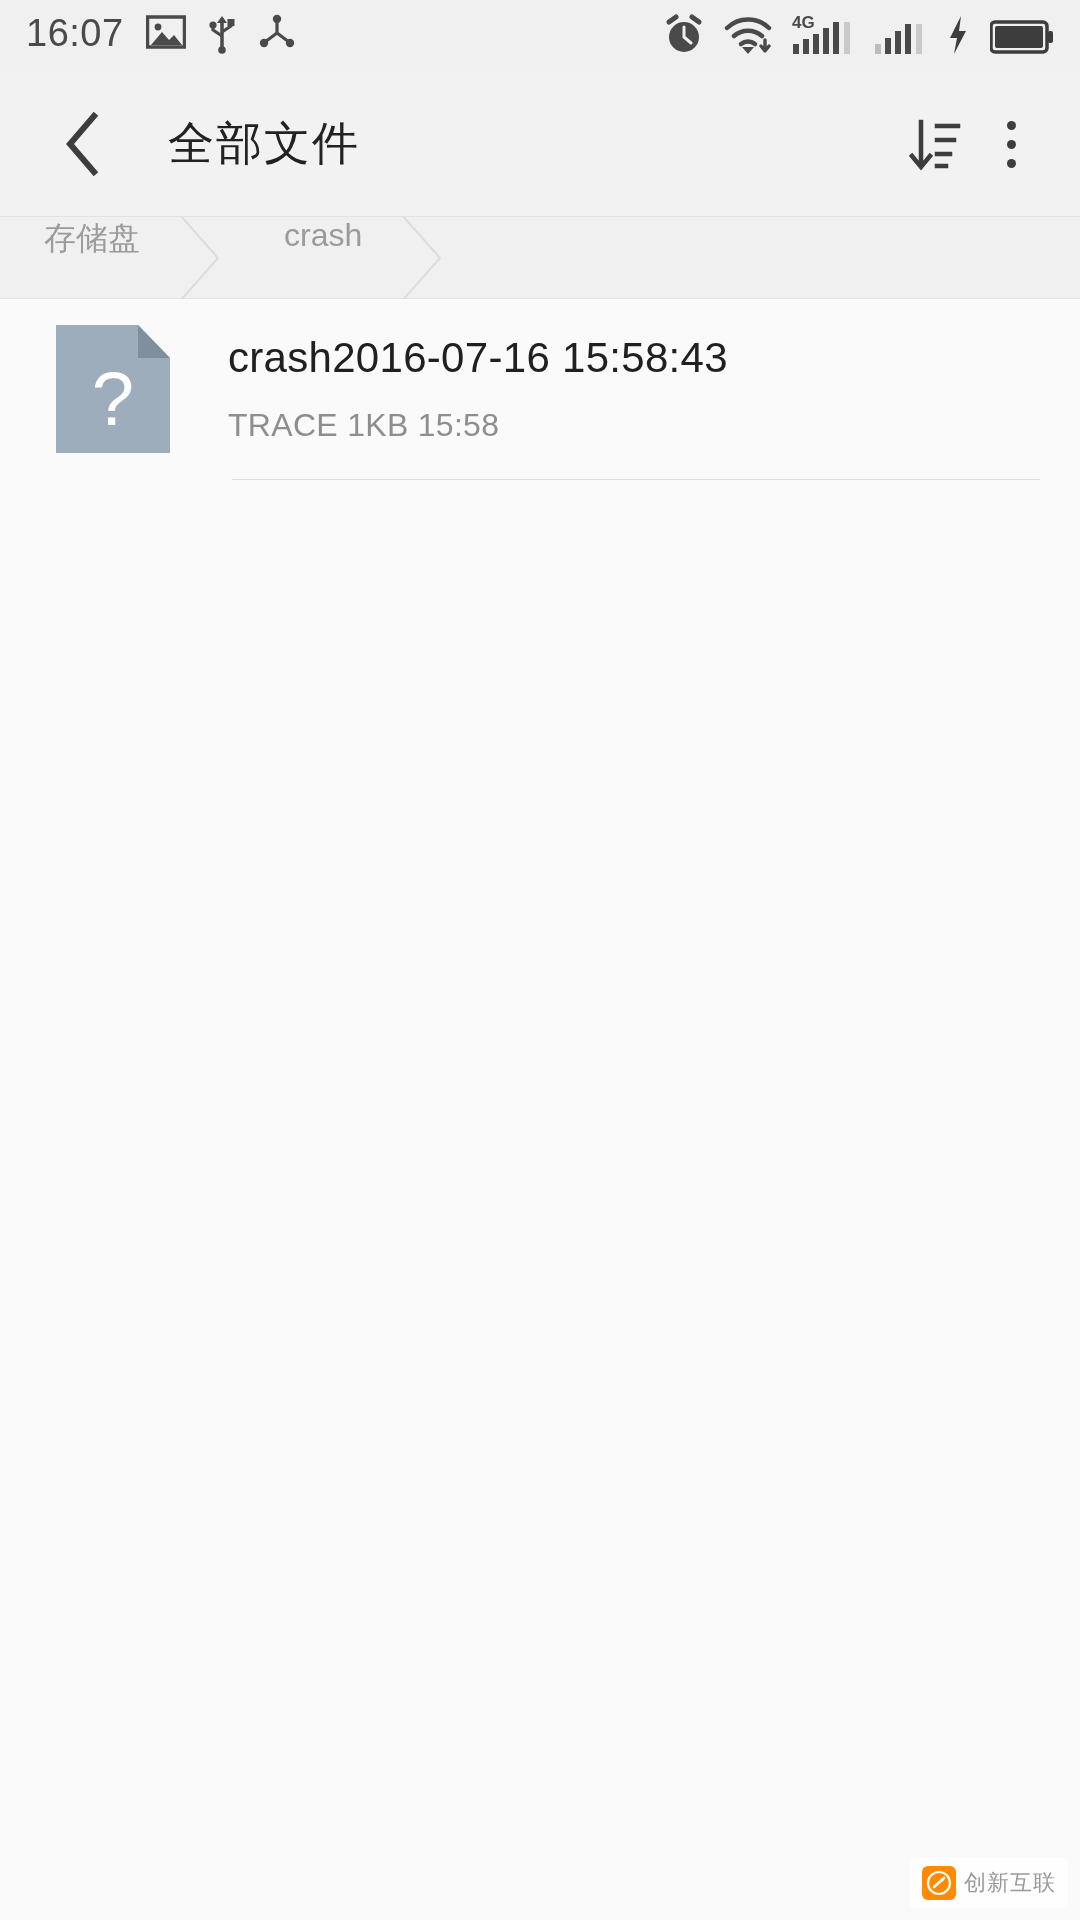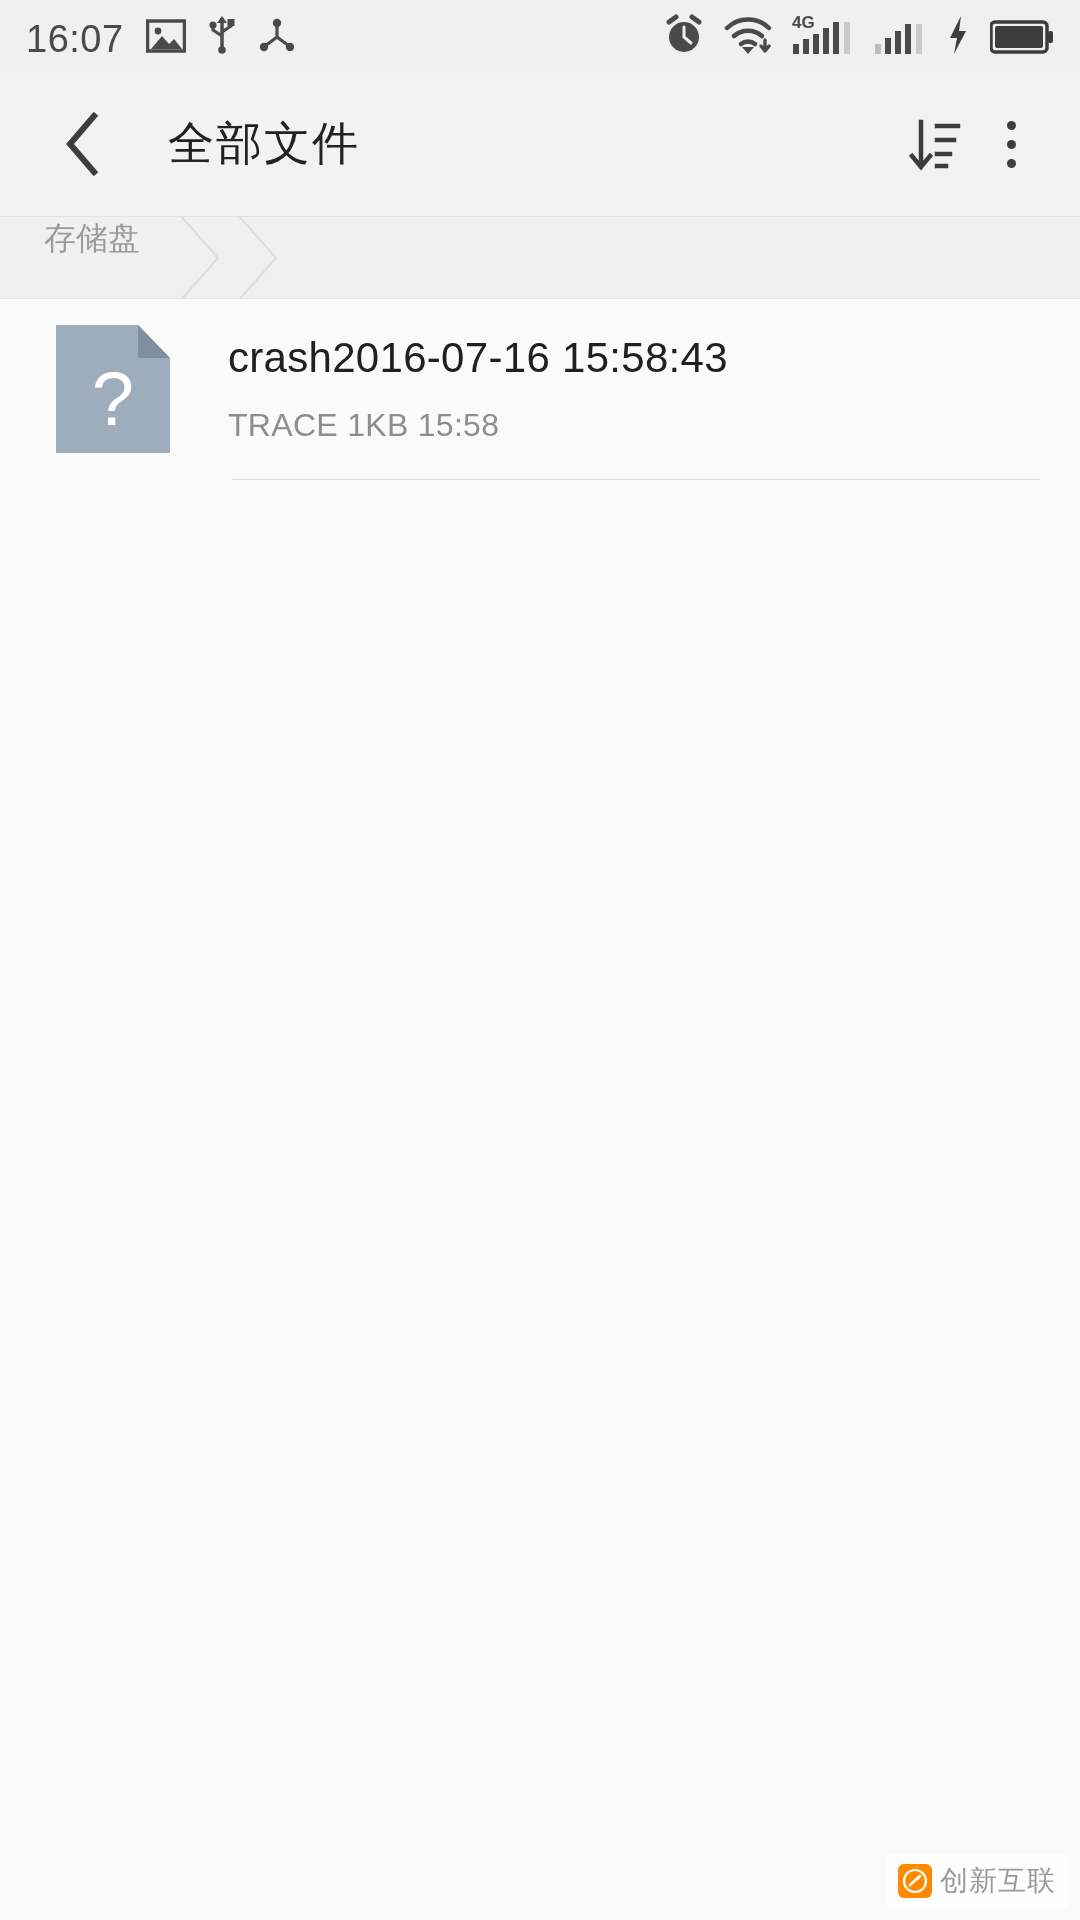--- a/index.html
+++ b/index.html
@@ -10,21 +10,21 @@
     overflow:hidden;
   }
 
   
   .status-bar{
     height:72px; background:#f0f0f0;
     display:flex; align-items:center;
     padding:0 26px 0 26px;
     position:relative;
   }
-  .status-left{ display:flex; align-items:flex-end; gap:22px; }
+  .status-left{ display:flex; align-items:flex-start; gap:22px; }
   .status-right{ display:flex; align-items:flex-end; gap:20px; margin-left:auto; }
   .clock-text{
     font-size:38px; color:#4a4a4a; letter-spacing:.5px;
     font-weight:400; line-height:1;
   }
   .sicon{ display:block; }
 
   
   .action-bar{
     height:145px; background:#f2f2f2;
@@ -111,21 +111,21 @@
     display:flex; align-items:center; gap:8px;
     background:rgba(255,255,255,.82);
     padding:8px 12px; border-radius:4px;
   }
   .wm-badge{
     width:34px; height:34px; border-radius:6px;
     background:#ff8a00; position:relative; flex:0 0 auto;
     display:flex; align-items:center; justify-content:center;
   }
   .wm-text{
-    font-size:28px; color:#9a9a9a; letter-spacing:1px;
+    font-size:22px; color:#9a9a9a; letter-spacing:1px;
     white-space:nowrap;
   }
   .page{ position:relative; width:1080px; height:1920px; }
 </style>
 </head>
 <body>
 
 <div class="page">
 
   <div class="status-bar">
@@ -252,20 +252,23 @@
 
   <div class="crumb-bar">
     <div class="crumb first">
       <span>存储盘</span>
     </div>
     <div class="crumb-sep">
       <svg width="70" height="82" viewBox="0 0 70 82">
         <path d="M6 -2 L44 41 L6 84" stroke="#dcdcdc" stroke-width="2" fill="none"></path>
       </svg>
     </div>
+    <div class="crumb">
+      <span>crash</span>
+    </div>
     <div class="crumb-sep">
       <svg width="70" height="82" viewBox="0 0 70 82">
         <path d="M6 -2 L44 41 L6 84" stroke="#dcdcdc" stroke-width="2" fill="none"></path>
       </svg>
     </div>
   </div>
 
   <div class="file-list">
 
     <div class="file-row">

